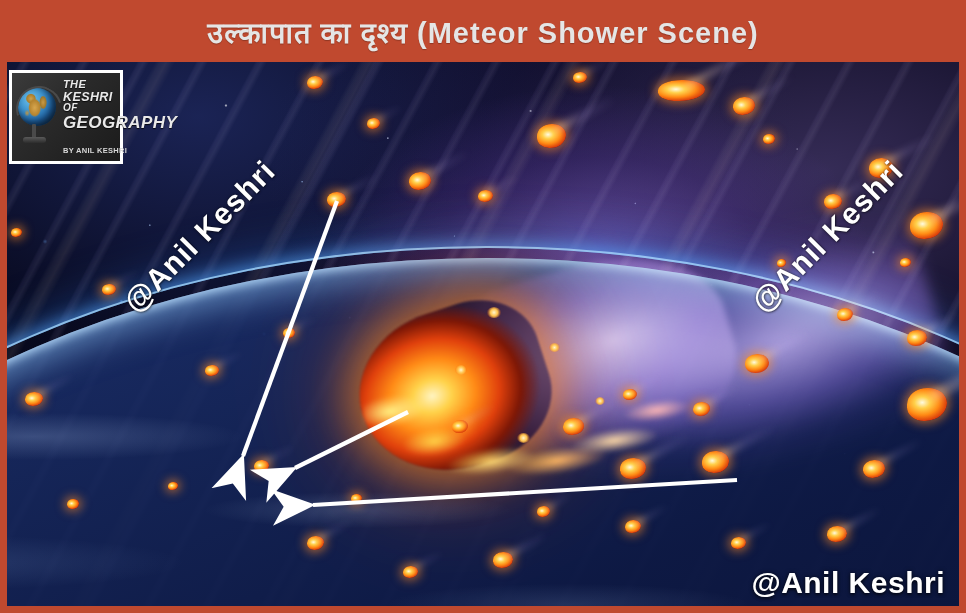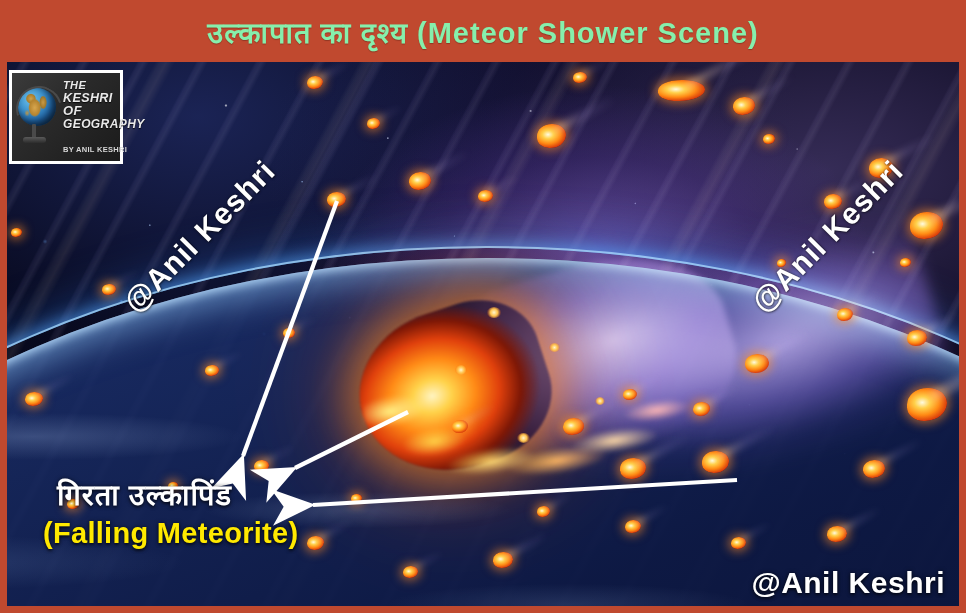--- a/index.html
+++ b/index.html
@@ -14,21 +14,21 @@
   }
 
   
   #title-banner{
     position:absolute;left:0;top:0;width:966px;height:62px;
     background:#c0492f;
     display:flex;align-items:center;justify-content:center;
     z-index:40;
   }
   #title-text{
-    color:#86efac;
+    color:#e5e5e5;
     font-size:29px;
     font-weight:bold;
     letter-spacing:1px;
     font-family:"Liberation Sans","DejaVu Sans",sans-serif;
     white-space:nowrap;
     text-shadow:0 1px 1px rgba(0,0,0,.25);
   }
 
   
   #photo{
@@ -256,22 +256,22 @@
     margin-left:4px;color:#e9e9e9;line-height:1.02;
     font-family:"Liberation Sans",sans-serif;
   }
   #logo-text .l1,#logo-text .l2,#logo-text .l3,#logo-text .l4{
     display:block;font-weight:bold;letter-spacing:.4px;
     text-shadow:0 1px 1px rgba(0,0,0,.8);
     font-style:italic;
   }
   #logo-text .l1{font-size:11px;}
   #logo-text .l2{font-size:12.5px;}
-  #logo-text .l3{font-size:13px;}
-  #logo-text .l4{font-size:12px;}
+  #logo-text .l3{font-size:10px;}
+  #logo-text .l4{font-size:17px;}
   #logo-text .l5{display:block;font-size:7.5px;font-weight:bold;color:#d8d8d8;letter-spacing:.3px;margin-top:16px;}
 
   
   .wm-diag{
     position:absolute;
     color:#ffffff;
     font-weight:bold;
     font-size:30px;
     letter-spacing:1px;
     white-space:nowrap;
@@ -393,24 +393,20 @@
         </marker>
       </defs>
 
       <line x1="330" y1="139" x2="236" y2="394" stroke="#ffffff" stroke-width="4.2" marker-end="url(#ah)"></line>
 
       <line x1="401" y1="350" x2="288" y2="406" stroke="#ffffff" stroke-width="4.2" marker-end="url(#ah)"></line>
 
       <line x1="730" y1="418" x2="306" y2="443" stroke="#ffffff" stroke-width="4.2" marker-end="url(#ah)"></line>
     </svg>
 
-    <div id="label-block">
-      <span id="label-hi">गिरता उल्कापिंड</span>
-      <span id="label-en">(Falling Meteorite)</span>
-    </div>
 
     <span class="wm-diag" id="wm-left">@Anil Keshri</span>
     <span class="wm-diag" id="wm-right">@Anil Keshri</span>
     <span id="wm-bottom">@Anil Keshri</span>
 
     <div id="logo">
       <div id="logo-globe">
         <div class="globe-ball">
           <div class="globe-land"></div>
         </div>

